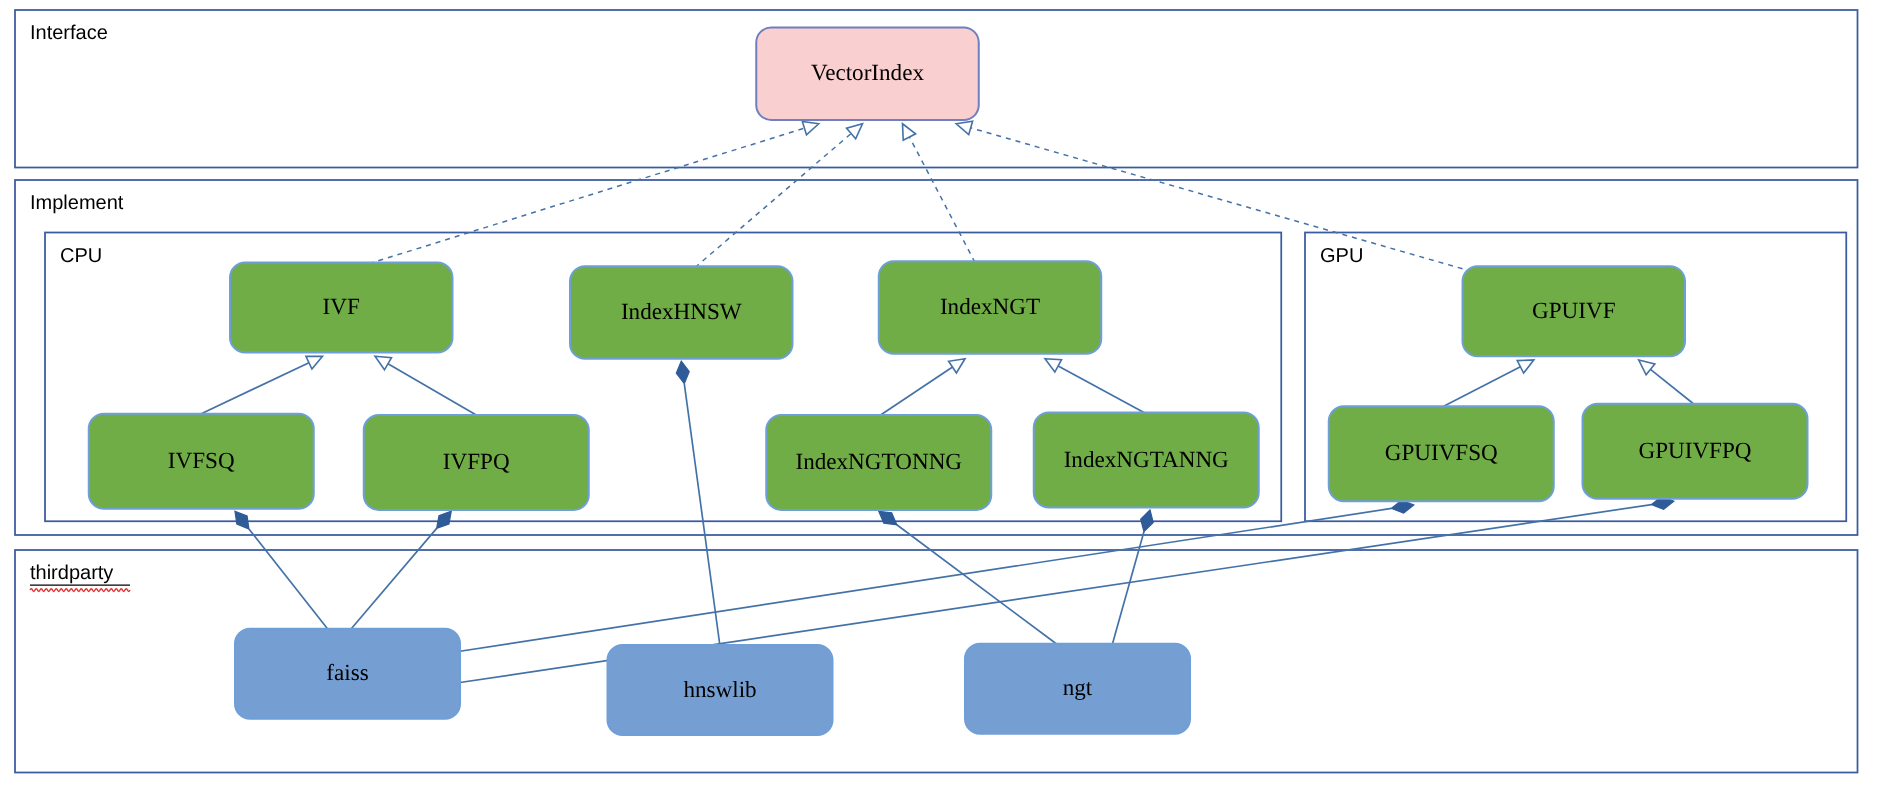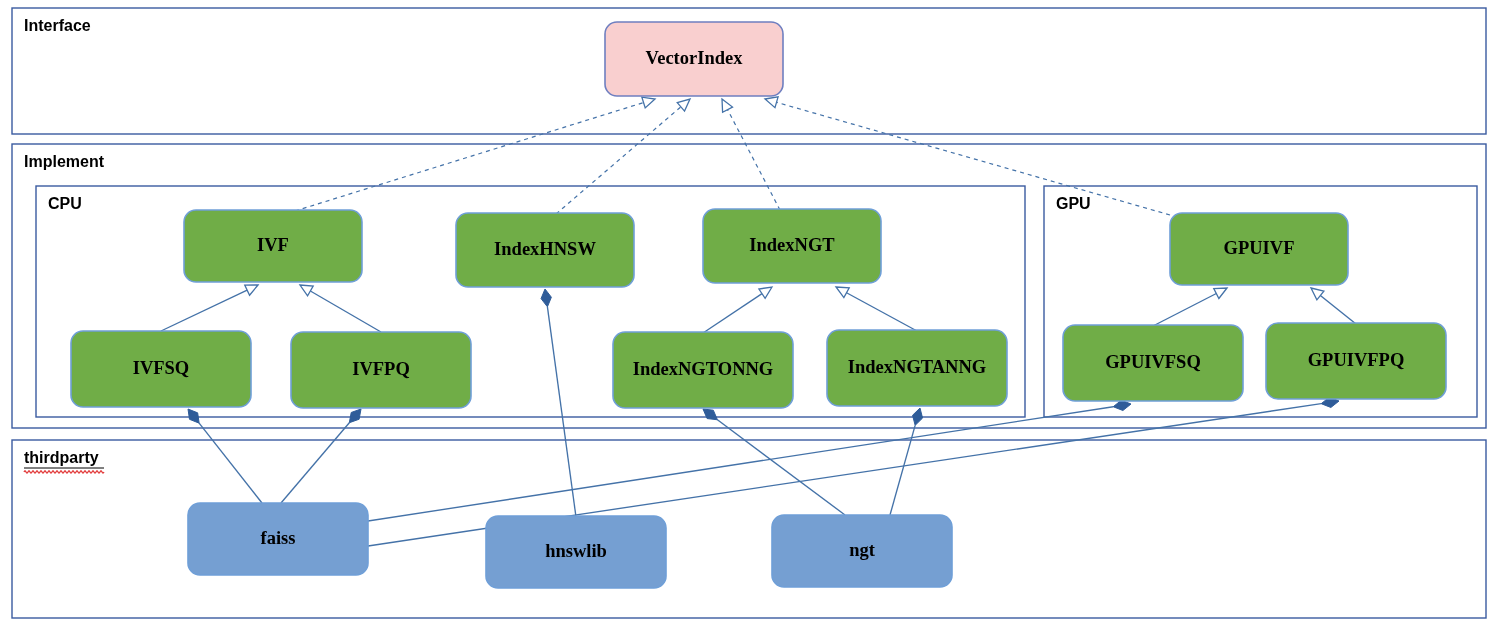--- a/index.html
+++ b/index.html
@@ -10,21 +10,20 @@
   body {
     width: 1503px;
     height: 628px;
     font-family: "Liberation Sans", sans-serif;
     overflow: hidden;
   }
   #diagram-root {
     position: relative;
     width: 1459px;
     height: 628px;
-    font-weight: bold;
   }
   svg.canvas {
     position: absolute;
     top: 0;
     left: 0;
     width: 1503px;
     height: 628px;
     display: block;
   }
   .frame-rect {

